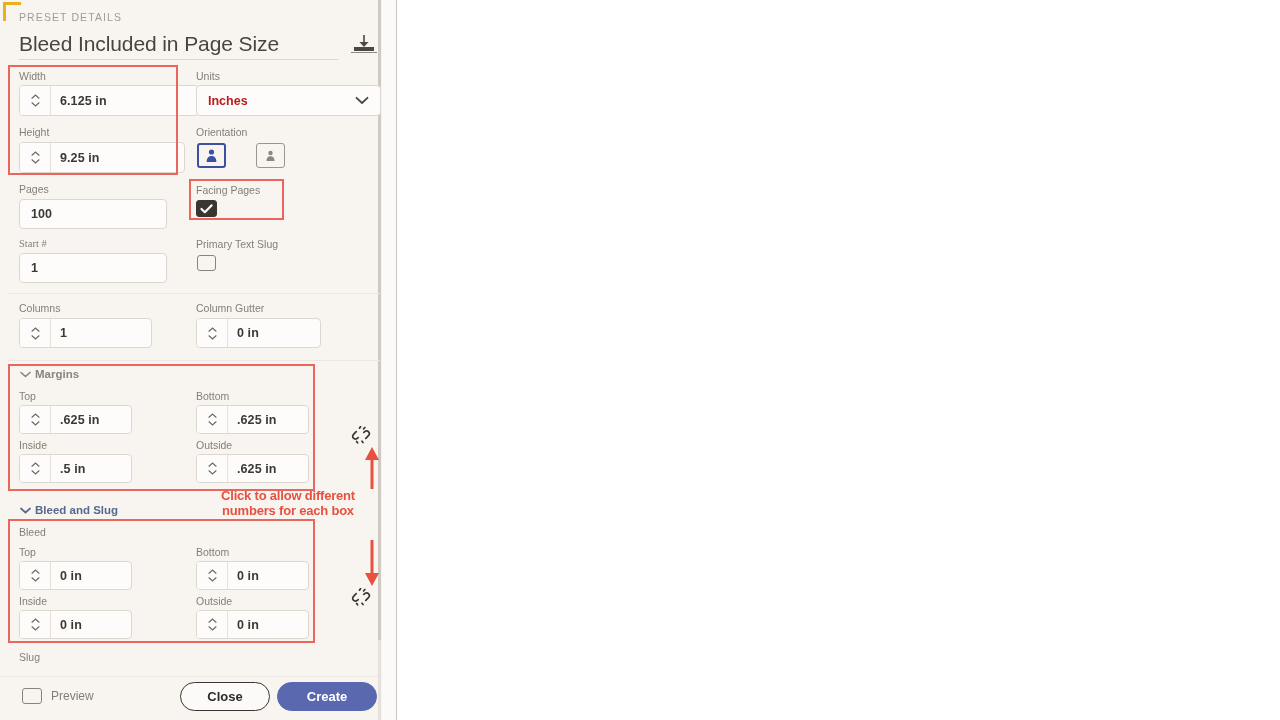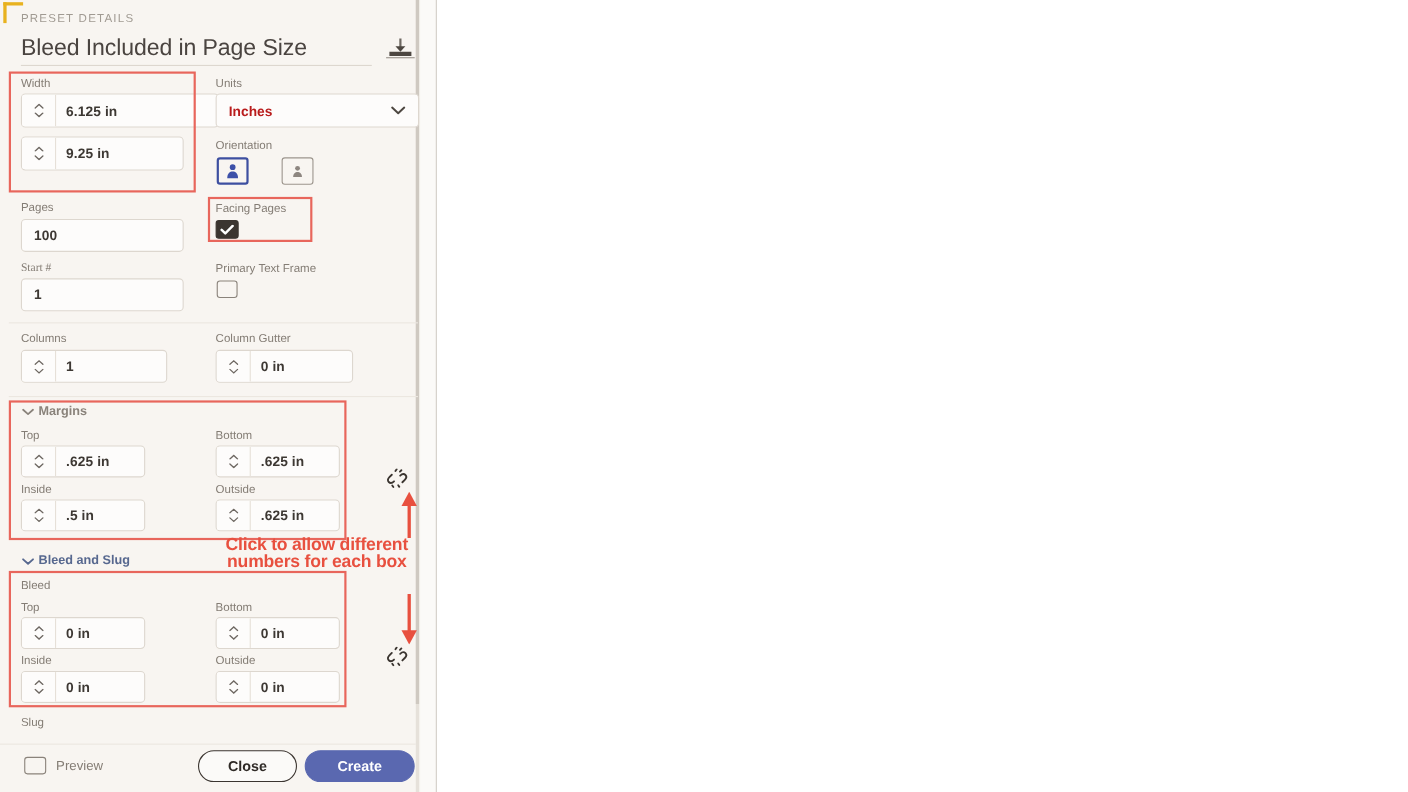--- a/index.html
+++ b/index.html
@@ -85,21 +85,21 @@
   .disc{position:absolute;display:flex;align-items:center;gap:4px;font-size:11.5px;font-weight:700;}
   .disc.gray{color:#8a837b;}
   .disc.blue{color:#57688f;}
 
   
   .hdiv{position:absolute;height:1px;background:#ece7e0;}
 
   
   .redbox{position:absolute;border:2px solid #e8665c;box-sizing:border-box;pointer-events:none;}
   .annot{
-    position:absolute;color:#e8503f;font-size:16px;font-weight:700;line-height:15px;
+    position:absolute;color:#e8503f;font-size:13px;font-weight:700;line-height:15px;
     text-align:center;letter-spacing:-.2px;
   }
   .arrow-wrap{position:absolute;}
   .chain{position:absolute;}
 
   
   #footer-sep{position:absolute;left:0;top:676px;width:378px;height:1px;background:#ece7e0;}
   .btn{
     position:absolute;box-sizing:border-box;display:flex;align-items:center;justify-content:center;
     font-size:13px;font-weight:700;border-radius:20px;cursor:pointer;
@@ -147,21 +147,21 @@
       <span class="chev">
           <svg width="9" height="5">
             <path d="M1 0.8 L4.5 4 L8 0.8" stroke="#6e6862" stroke-width="1.2" fill="none" stroke-linecap="round"></path>
           </svg>
         </span>
     </div>
     <div class="inval">6.125 in</div>
   </div>
 
   <div class="fld-label" style="left:19px;top:126px;">Height</div>
-  <div class="inputbox" style="left:19px;top:124px;width:148px;height:31px;">
+  <div class="inputbox" style="left:19px;top:142px;width:166px;height:31px;">
     <div class="stepper">
       <span class="chev">
           <svg width="9" height="5">
             <path d="M1 4.2 L4.5 1 L8 4.2" stroke="#6e6862" stroke-width="1.2" fill="none" stroke-linecap="round"></path>
           </svg>
         </span>
       <span class="chev">
           <svg width="9" height="5">
             <path d="M1 0.8 L4.5 4 L8 0.8" stroke="#6e6862" stroke-width="1.2" fill="none" stroke-linecap="round"></path>
           </svg>
@@ -204,21 +204,21 @@
     <svg width="13" height="10">
       <path d="M1.5 5 L4.8 8.2 L11.5 1.4" stroke="#ffffff" stroke-width="2.2" fill="none" stroke-linecap="round" stroke-linejoin="round"></path>
     </svg>
   </div>
 
   <div class="fld-label" style="left:19px;top:238px;font-family:Liberation Serif, serif;">Start #</div>
   <div class="inputbox" style="left:19px;top:253px;width:148px;height:30px;">
     <div class="inval plain">1</div>
   </div>
 
-  <div class="fld-label" style="left:196px;top:238px;">Primary Text Frame</div>
+  <div class="fld-label" style="left:196px;top:238px;">Primary Text Slug</div>
   <div class="cbox off" style="left:197px;top:255px;width:19px;height:16px;"></div>
 
   <div class="hdiv" style="left:8px;top:293px;width:372px;"></div>
 
   <div class="fld-label" style="left:19px;top:302px;">Columns</div>
   <div class="inputbox" style="left:19px;top:318px;width:133px;height:30px;">
     <div class="stepper">
       <span class="chev">
           <svg width="9" height="5">
             <path d="M1 4.2 L4.5 1 L8 4.2" stroke="#6e6862" stroke-width="1.2" fill="none" stroke-linecap="round"></path>

